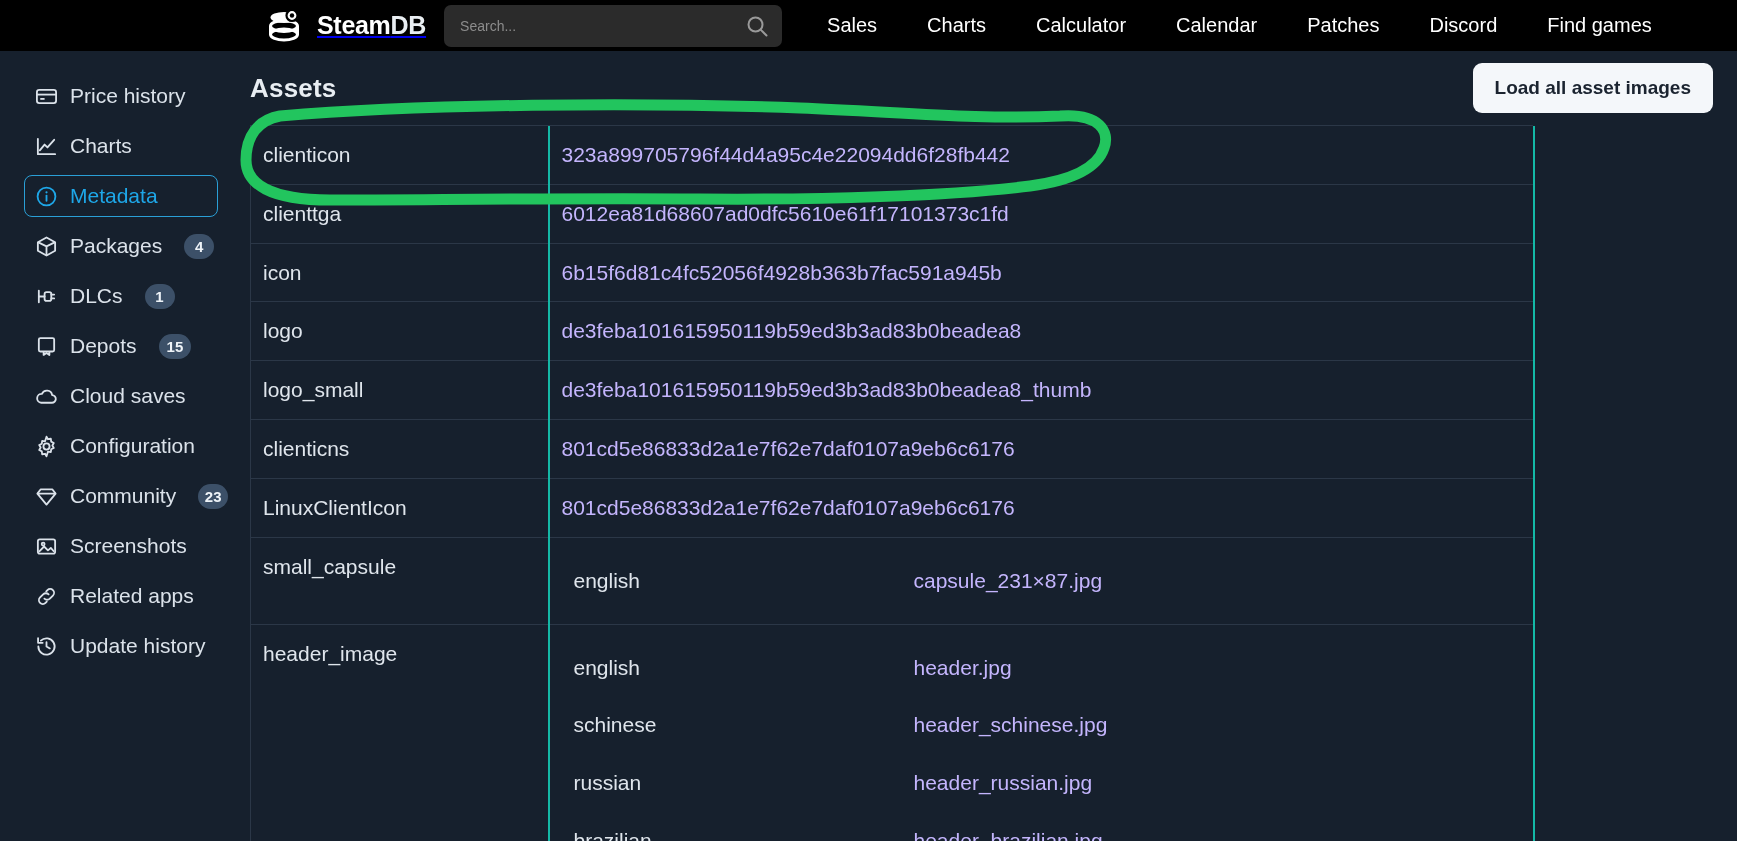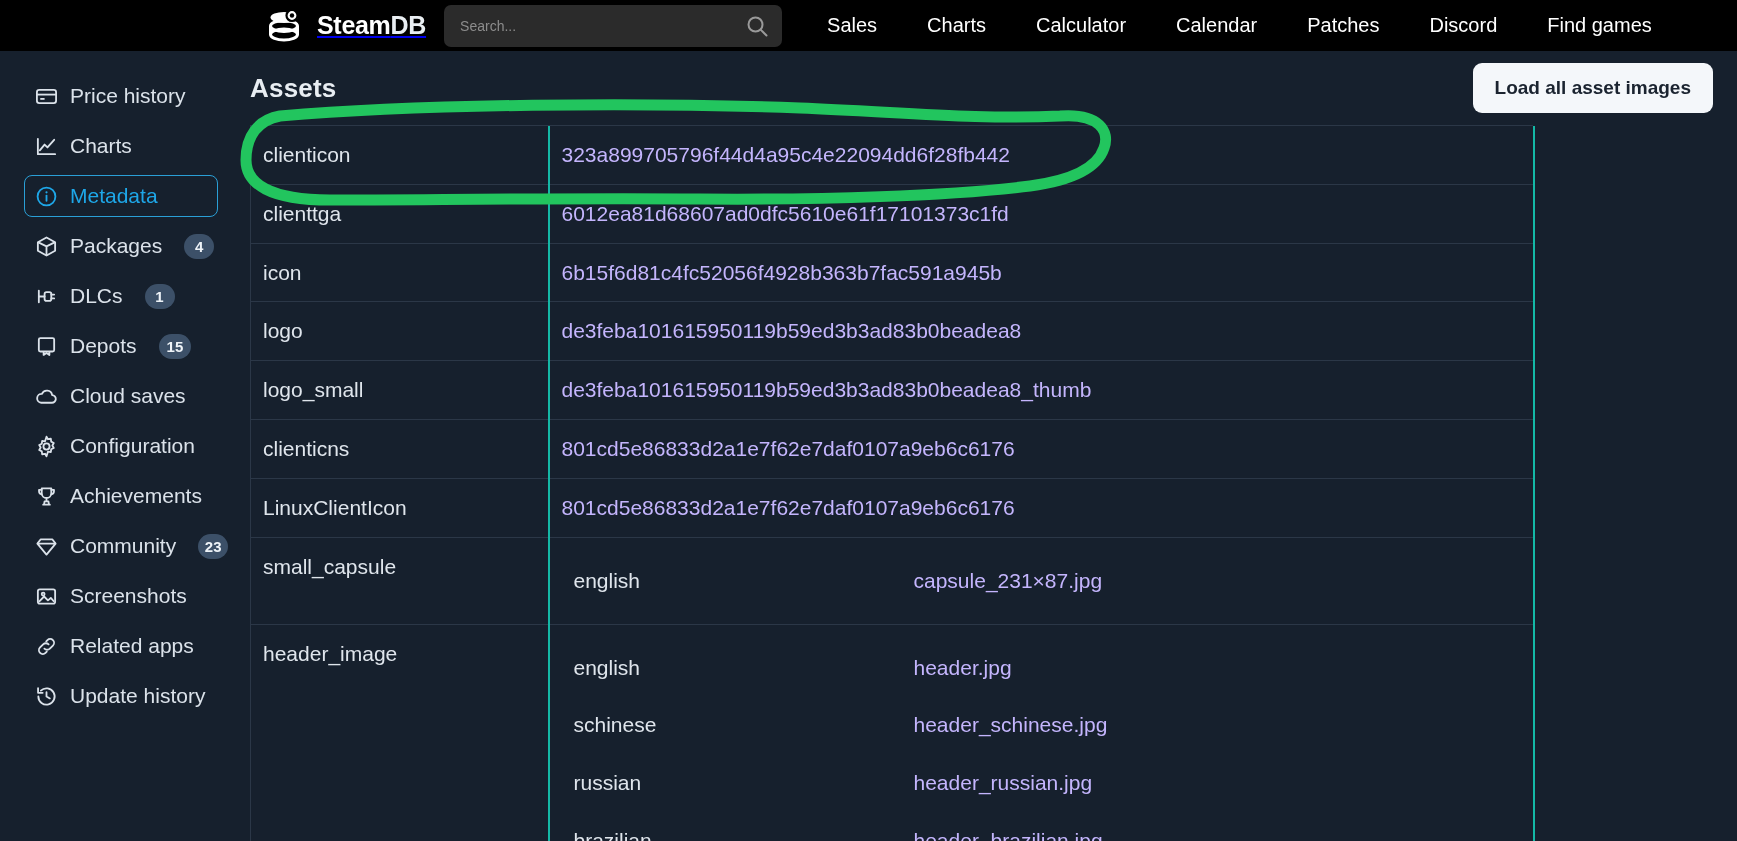--- a/index.html
+++ b/index.html
@@ -345,30 +345,20 @@
     <div class="side-item">
       <span class="ico">
         <svg viewBox="0 0 24 24" width="23" height="23" fill="none" stroke="#dbe2ea" stroke-width="1.9" stroke-linejoin="round">
           <circle cx="12" cy="12" r="3.2"></circle>
           <path d="M12 1.8l1.5 2.6 3-.5.4 3 2.7 1.4-1.5 2.6 1.5 2.6-2.7 1.4-.4 3-3-.5L12 22.2l-1.5-2.6-3 .5-.4-3-2.7-1.4 1.5-2.6-1.5-2.6 2.7-1.4.4-3 3 .5z"></path>
         </svg>
       </span>
       <span>Configuration</span>
     </div>
 
-    <div class="side-item">
-      <span class="ico">
-        <svg viewBox="0 0 24 24" width="23" height="23" fill="none" stroke="#dbe2ea" stroke-width="1.9" stroke-linecap="round" stroke-linejoin="round">
-          <path d="M7 3.5h10v5a5 5 0 0 1-10 0z"></path>
-          <path d="M7 5H4.2v1.6A3.3 3.3 0 0 0 7 9.8M17 5h2.8v1.6A3.3 3.3 0 0 1 17 9.8"></path>
-          <path d="M12 13.5v3.5M8.5 20.5h7M10 17h4l.6 3.5h-5.2z"></path>
-        </svg>
-      </span>
-      <span>Achievements</span>
-    </div>
 
     <div class="side-item">
       <span class="ico">
         <svg viewBox="0 0 24 24" width="23" height="23" fill="none" stroke="#dbe2ea" stroke-width="1.9" stroke-linejoin="round">
           <path d="M2.5 9h19L12 20.5z"></path>
           <path d="M2.5 9 6 4.5h12L21.5 9"></path>
         </svg>
       </span>
       <span>Community</span>
       <span class="side-badge">23</span>

